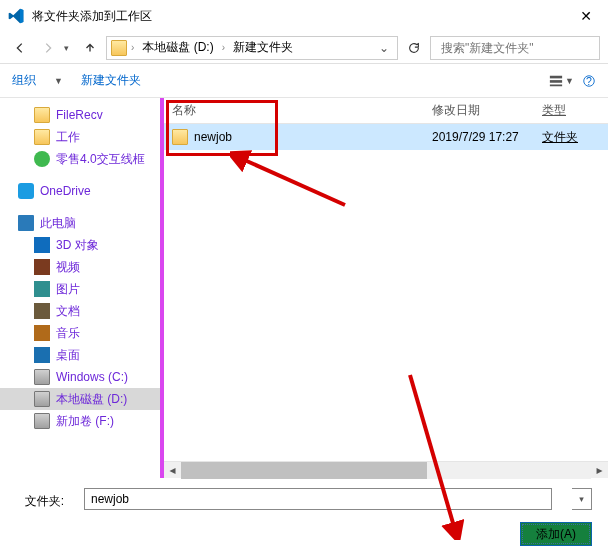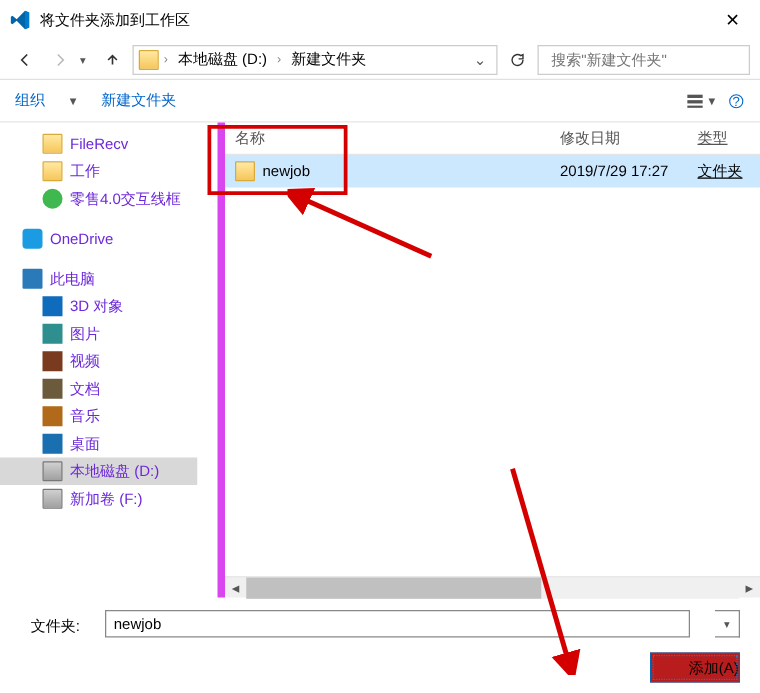--- a/index.html
+++ b/index.html
@@ -33,21 +33,21 @@
 
 .body { display: flex; height: 380px; }
 .sidebar { width: 160px; overflow: hidden; padding: 6px 0; }
 .treeitem { display: flex; align-items: center; height: 22px; padding-left: 18px; gap: 6px; cursor: pointer; white-space: nowrap; }
 .treeitem.indent2 { padding-left: 34px; }
 .treeitem.sel { background: #d8d8d8; }
 .treeitem .ico { width: 16px; height: 16px; flex-shrink: 0; }
 .treeitem .lbl { color: #6d28d9; }
 .spacer { height: 10px; }
 
-.listarea { flex: 1; border-left: 6px solid #d946ef; display:flex; flex-direction:column; position:relative;margin-left:16px; }
+.listarea { flex: 1; border-left: 4px solid #d946ef; display:flex; flex-direction:column; position:relative; }
 .listhead { display: flex; border-bottom: 1px solid #e5e5e5; height: 26px; align-items:center; padding-left: 8px; }
 .listhead .col { color: #555; }
 .col-name { width: 260px; }
 .col-date { width: 110px; }
 .col-type { width: 50px; text-decoration: underline; }
 .listrow { display: flex; align-items: center; height: 26px; padding-left: 8px; cursor:pointer; }
 .listrow.sel { background: #cce8ff; }
 .listrow .ficon { width: 16px; height: 16px; margin-right: 6px; }
 .listrow .cell { }
 .hscroll { height: 17px; background: #f0f0f0; border-top:1px solid #e5e5e5; display:flex; align-items:center; }
@@ -58,21 +58,21 @@
 .redbox { position:absolute; border: 3px solid #d40000; pointer-events:none; }
 .redbox1 { left: 166px; top: 100px; width: 112px; height: 56px; }
 .redarrow { position:absolute; pointer-events:none; }
 
 .bottom { padding: 10px 16px 0 16px; }
 .inputrow { display:flex; align-items:flex-end; gap: 20px; margin-bottom: 12px; }
 .inputrow label { width: 48px; text-align:right; }
 .inputrow input { flex:1; border:1px solid #888; height: 22px; padding: 0 6px; font-size:12px; }
 .inputrow .combo { width: 20px; height:22px; border:1px solid #888; border-left:none; display:flex; align-items:center; justify-content:center; color:#555; font-size:9px; cursor:pointer; }
 .btnrow { display:flex; justify-content:flex-end; gap: 8px; }
-.btn { min-width: 72px; height: 24px; border: 1px solid #888; background: #b91c1c; cursor:pointer; display:flex; align-items:center; justify-content:flex-end; }
+.btn { min-width: 72px; height: 24px; border: 1px solid #888; background: #15803d; cursor:pointer; display:flex; align-items:center; justify-content:center; }
 .btn.primary { outline: 1px dotted #3a6ea5; outline-offset: -3px; border-color:#0a64ad; }
 
 
 .ico-folder { background: linear-gradient(#ffe9a2,#f7c65b); border:1px solid #d9a93b; border-radius:1px; }
 .ico-drive { background: linear-gradient(#d0d0d0,#a0a0a0); border:1px solid #777; border-radius:1px; }
 .ico-onedrive { background: #1b9ce2; border-radius:3px; }
 .ico-pc { background: #2a7ab9; border-radius:1px; }
 .ico-green { background: #3fb94f; border-radius:50%; }
 .ico-3d { background: #0f6cbd; }
 .ico-video { background: #7a3a1f; }
@@ -178,38 +178,42 @@
     <div class="spacer"></div>
     <div class="treeitem">
         <span class="ico ico-pc"></span>
         <span class="lbl">此电脑</span>
       </div>
     <div class="treeitem indent2">
         <span class="ico ico-3d"></span>
         <span class="lbl">3D 对象</span>
       </div>
     <div class="treeitem indent2">
+        <span class="ico ico-video"></span>
+        <span class="lbl">视频</span>
+      </div>
+    <div class="treeitem indent2">
         <span class="ico ico-pic"></span>
         <span class="lbl">图片</span>
       </div>
     <div class="treeitem indent2">
-        <span class="ico ico-video"></span>
-        <span class="lbl">视频</span>
-      </div>
-    <div class="treeitem indent2">
         <span class="ico ico-doc"></span>
         <span class="lbl">文档</span>
       </div>
     <div class="treeitem indent2">
         <span class="ico ico-music"></span>
         <span class="lbl">音乐</span>
       </div>
     <div class="treeitem indent2">
         <span class="ico ico-desk"></span>
         <span class="lbl">桌面</span>
+      </div>
+    <div class="treeitem indent2">
+        <span class="ico ico-drive"></span>
+        <span class="lbl">Windows (C:)</span>
       </div>
     <div class="treeitem indent2 sel">
         <span class="ico ico-drive"></span>
         <span class="lbl">本地磁盘 (D:)</span>
       </div>
     <div class="treeitem indent2">
         <span class="ico ico-drive"></span>
         <span class="lbl">新加卷 (F:)</span>
       </div>
   </div>

